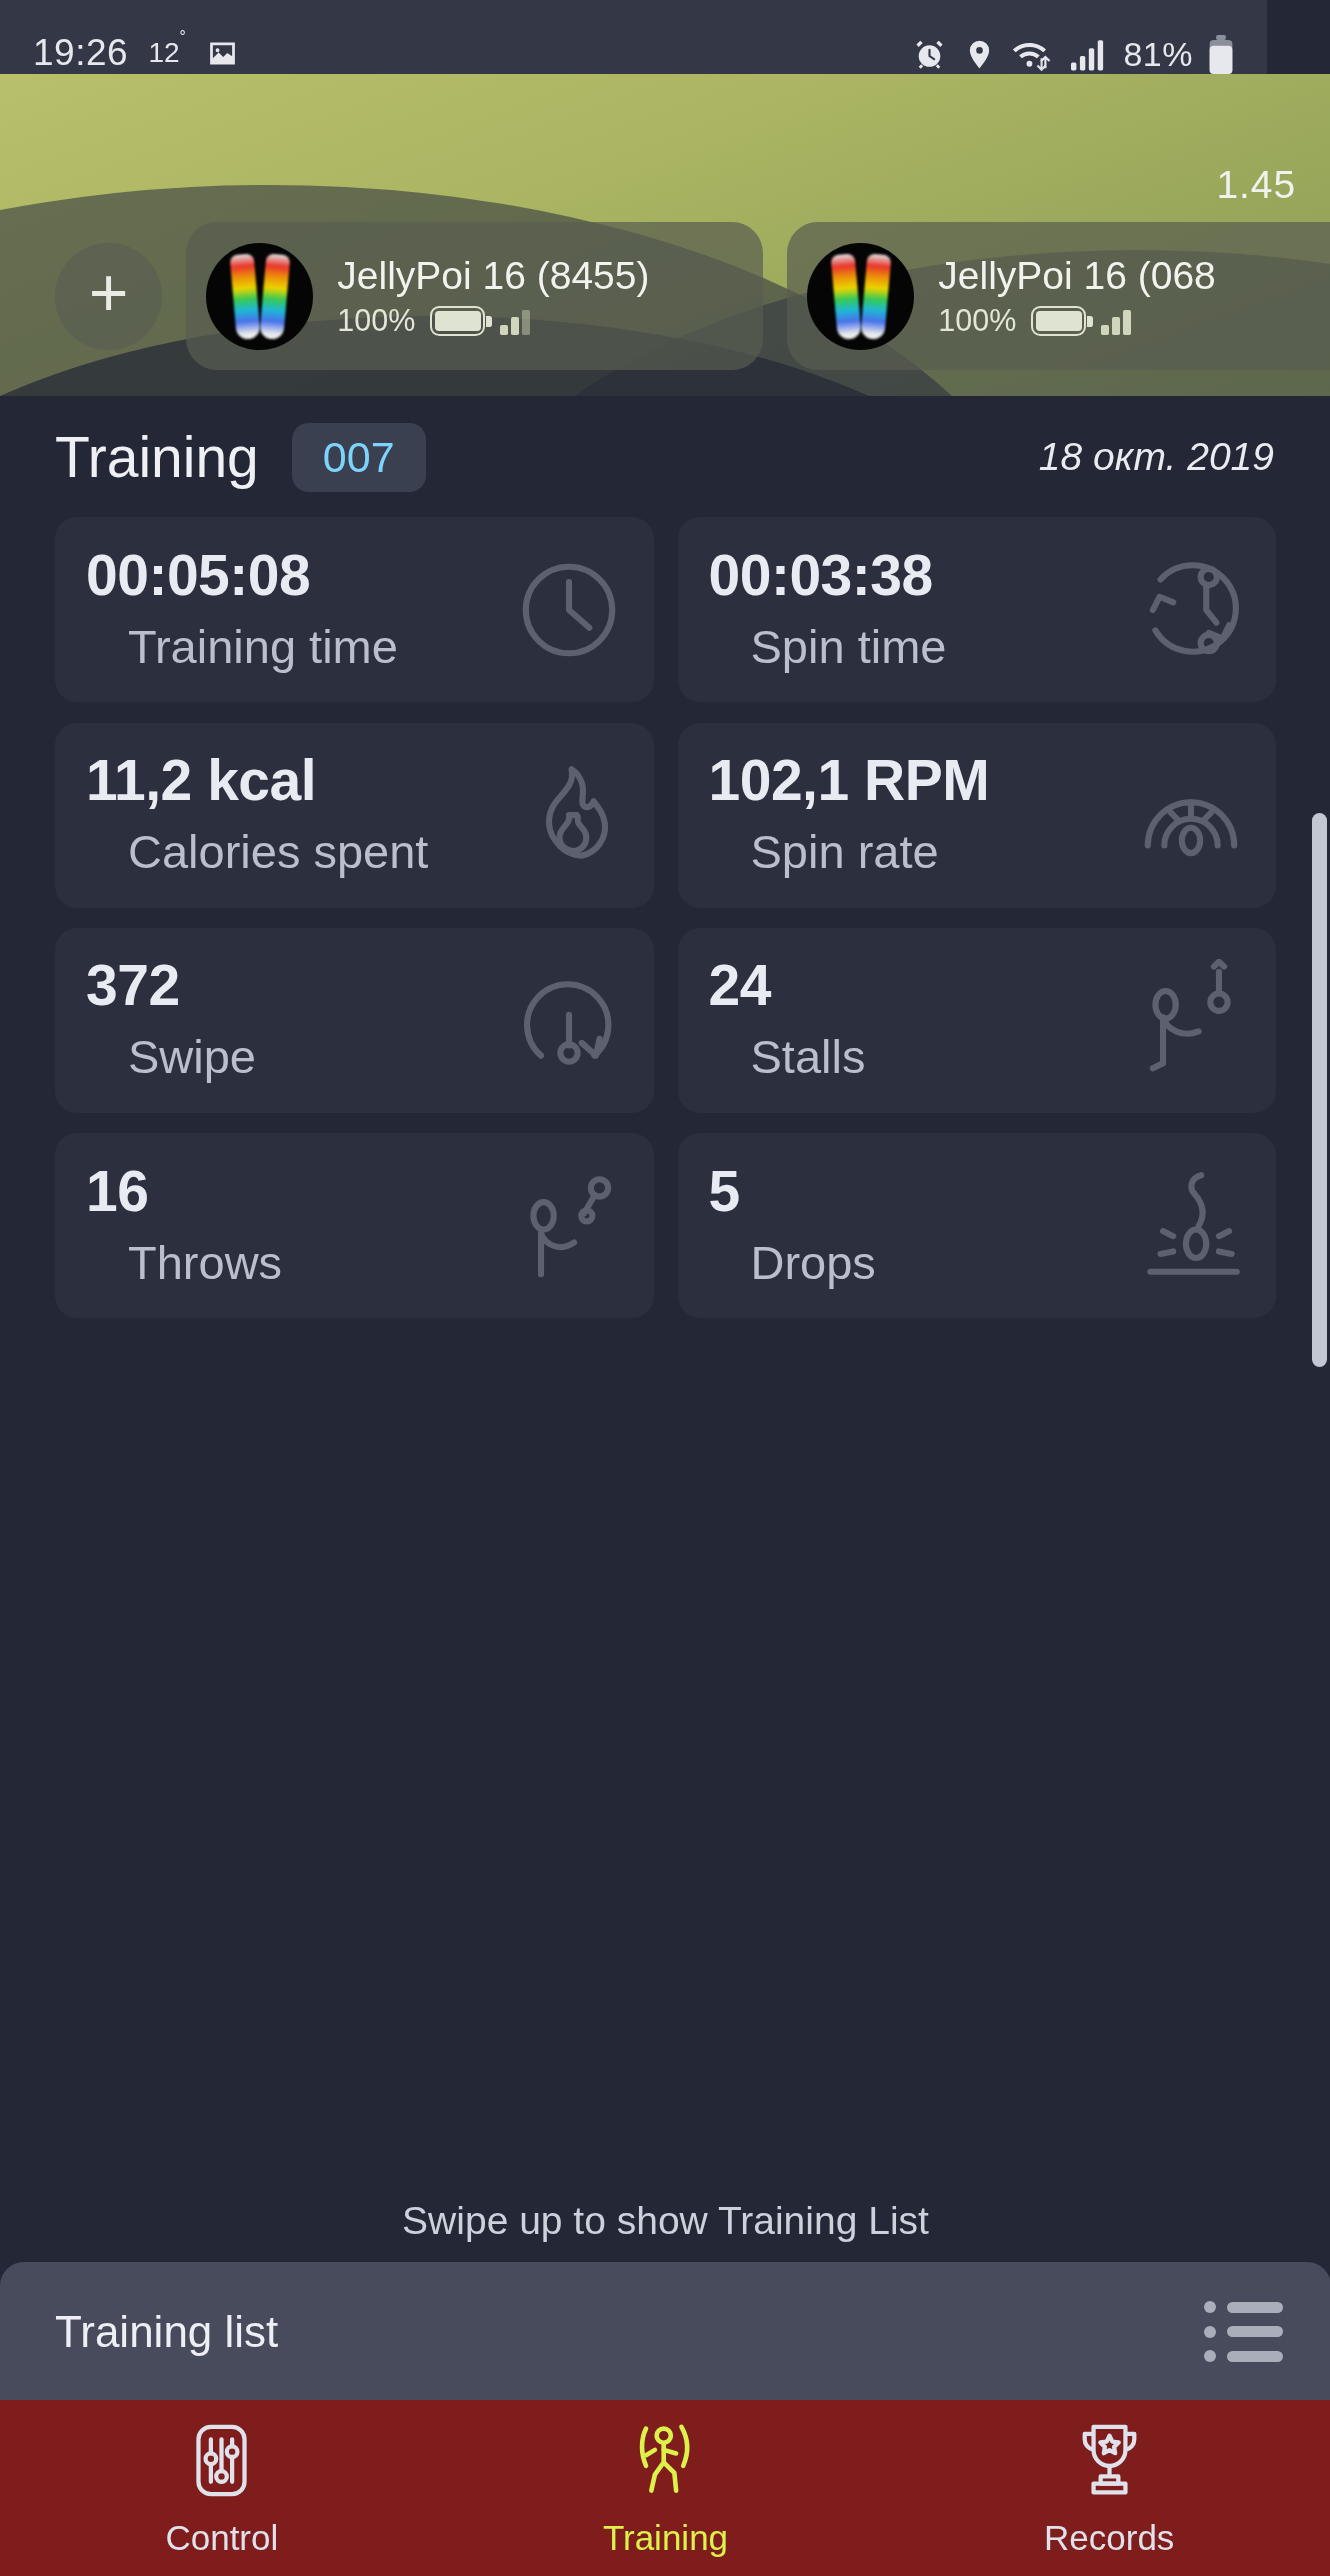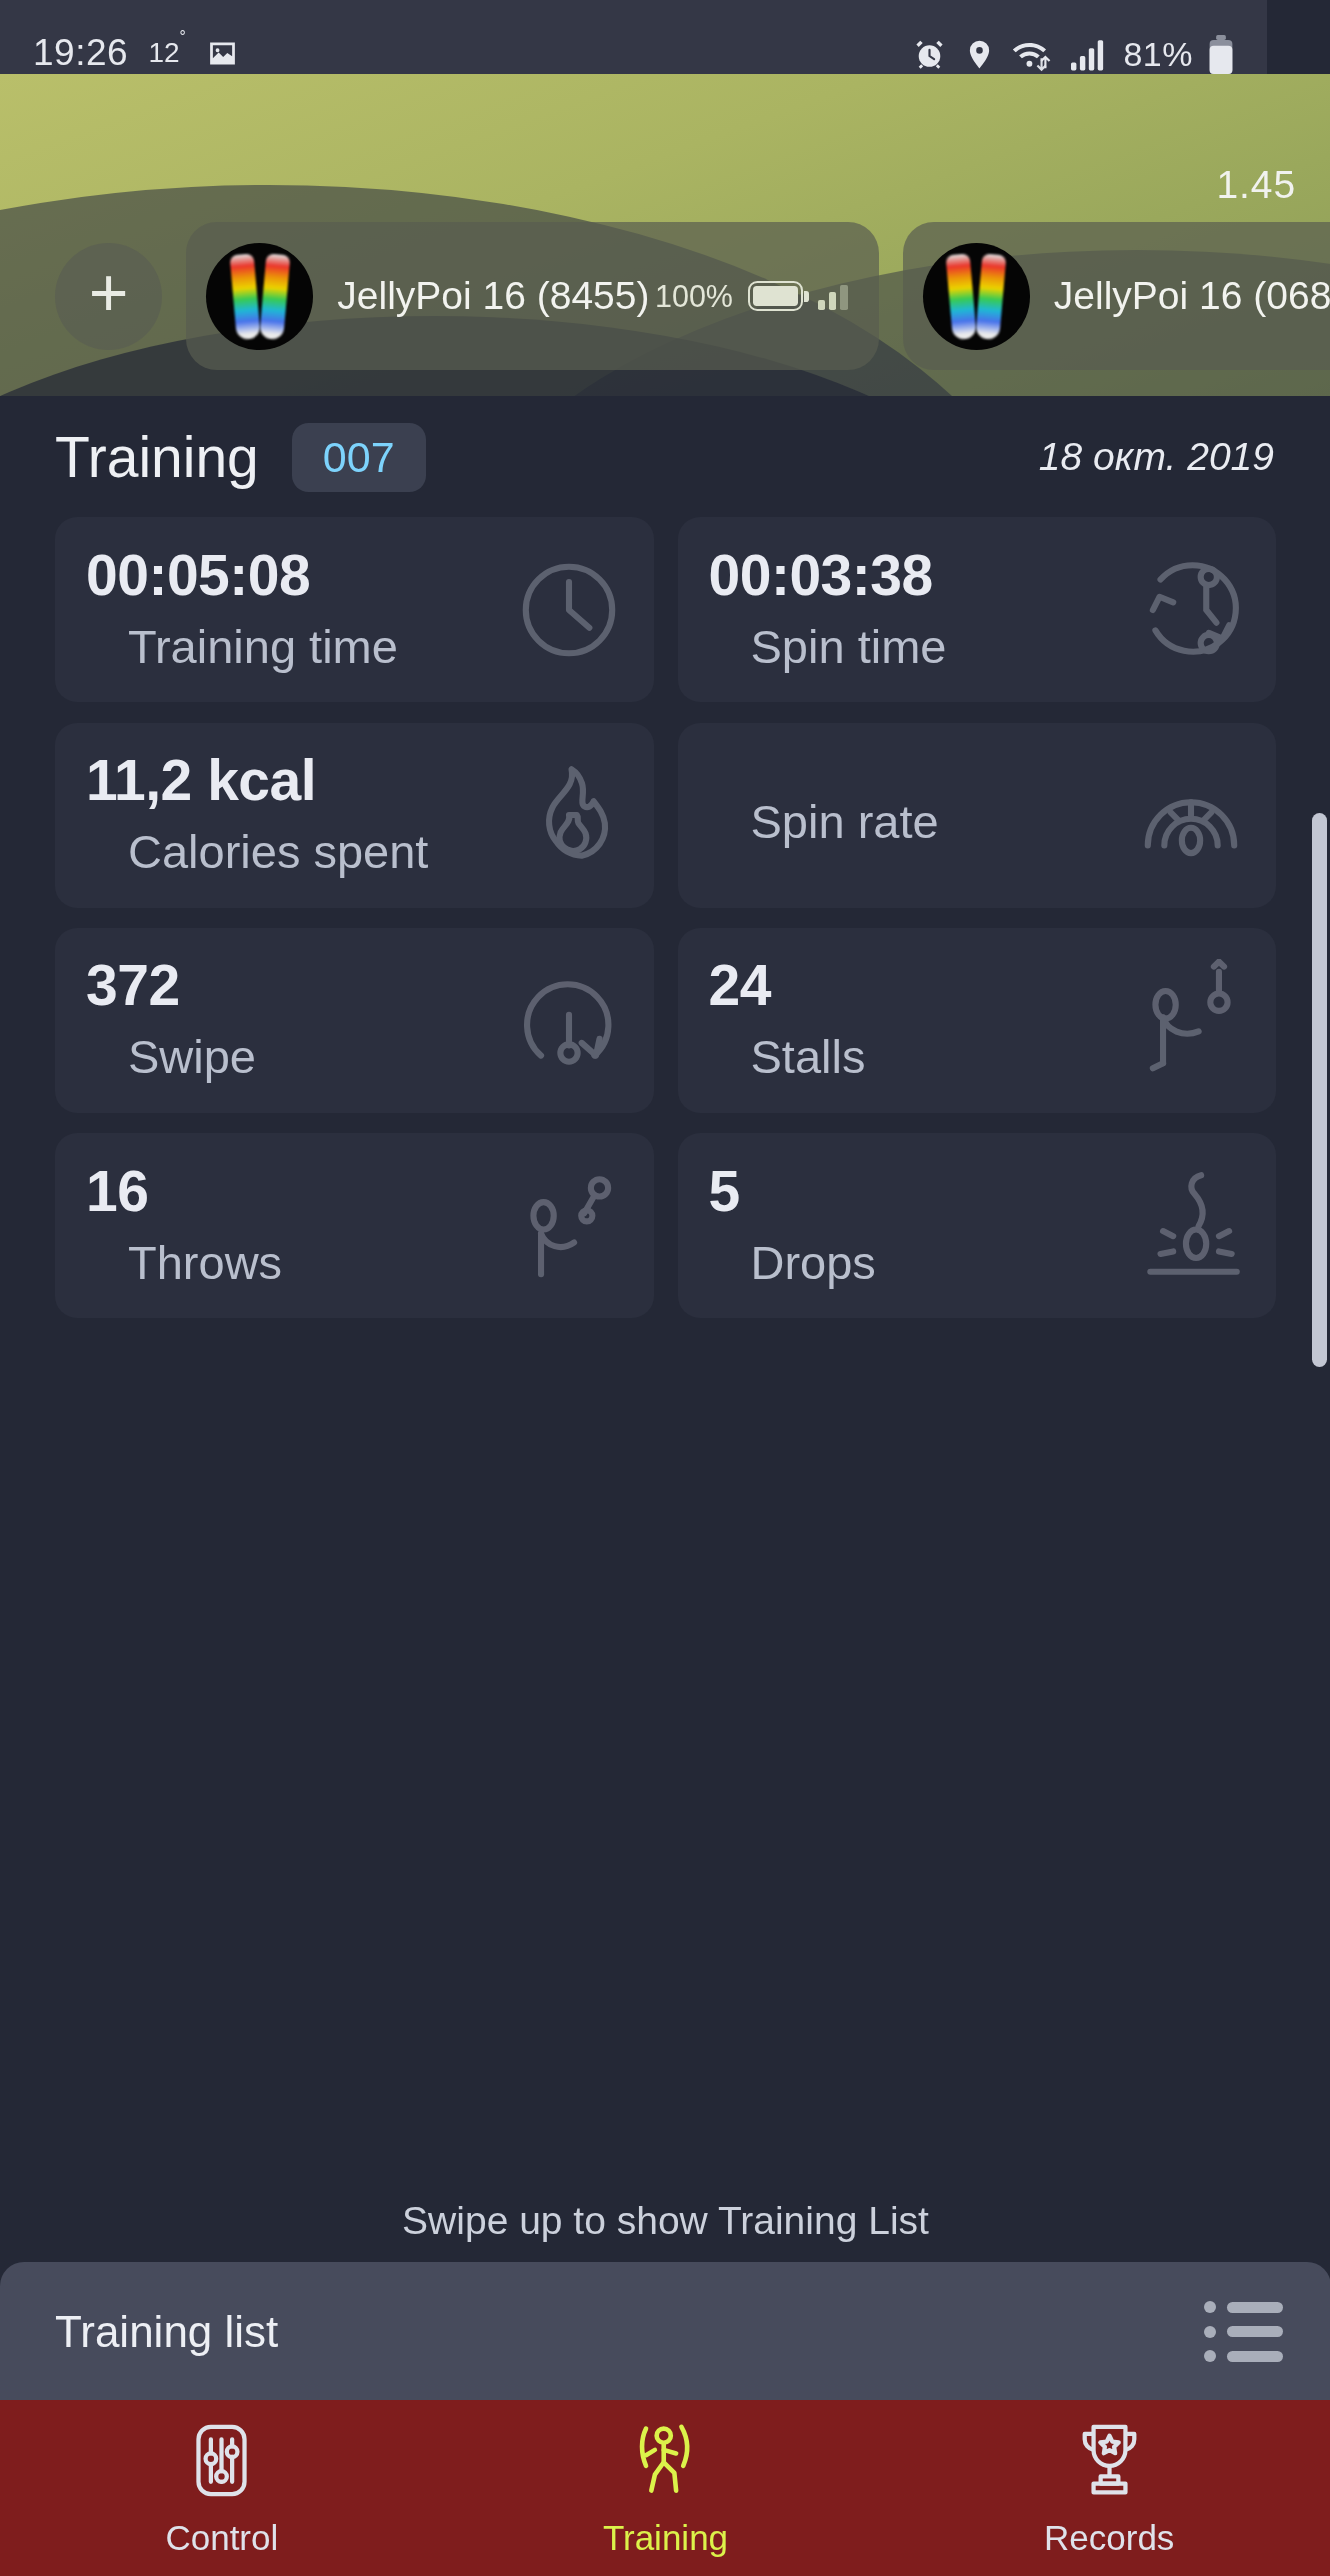--- a/index.html
+++ b/index.html
@@ -102,21 +102,21 @@
   }
   .poi {
     width:24px; height:85px;
     border-radius:12px 12px 18.5px 18.5px;
     background:linear-gradient(180deg,#f2f2f2 0%,#ff3b30 14%,#ff9f0a 27%,#ffe600 40%,#3ddc5c 53%,#22c7e8 66%,#4f7dff 79%,#ffffff 94%);
     filter:blur(1px);
     opacity:0.92;
   }
   .poi.a { transform:rotate(-5deg) translateX(-2.8px); }
   .poi.b { transform:rotate(5deg) translateX(2.8px); }
-  .devinfo { display:flex; flex-direction:row; gap:5.5px; min-width:0; }
+  .devinfo { display:flex; flex-direction:column; gap:5.5px; min-width:0; }
   .devname {
     font-size:39px; color:#f2f3ef; white-space:nowrap;
   }
   .devmeta { display:flex; align-items:center; gap:15px; }
   .devpct { font-size:30.5px; color:#e3e6d8; }
   .batt {
     width:55px; height:30px;
     border:2.8px solid #dfe3d2; border-radius:9.2px;
     position:relative;
     display:flex; align-items:center;
@@ -408,20 +408,21 @@
         <div class="statlabel">Calories spent</div>
         <div class="staticon">
           <svg viewBox="0 0 48 48" fill="none" stroke="currentColor" stroke-width="2.4">
             <path d="M25 6c1.5 7-5 10-7.5 15-2.2 4.4-1.7 9.6 1.4 13.3A12.3 12.3 0 0 0 29 40c6-1.3 9.8-6.8 9.1-12.8-.4-3.4-2.4-6-4.4-8.6-.9 2-2.3 2.8-3.6 2-2-1.2.3-5.2-1-9.1C28.3 9 26.8 7.1 25 6z" stroke-linejoin="round"></path>
             <path d="M24 24c.8 3-2.3 4.4-3.3 6.8-.8 2-.3 4.4 1.3 5.9 1.7 1.6 4.3 1.9 6.3.7 2.1-1.2 3-3.9 2.2-6.2-.6-1.6-1.9-2.6-2.8-4-.6-1 .1-2.4-.6-3.2z" stroke-linejoin="round"></path>
           </svg>
         </div>
       </div>
 
       <div class="statcard">
+        <div class="statval"><span>102,1</span> <span class="unit">RPM</span></div>
         <div class="statlabel">Spin rate</div>
         <div class="staticon">
           <svg viewBox="0 0 48 48" fill="none" stroke="currentColor" stroke-width="2.4">
             <path d="M7 36a17 17 0 1 1 34 0" stroke-linecap="round"></path>
             <path d="M13.5 36a10.5 10.5 0 1 1 21 0" stroke-linecap="round"></path>
             <path d="M24 19v5M16 23l3 3M32 23l-3 3" stroke-linecap="round"></path>
             <ellipse cx="24" cy="34" rx="3.6" ry="5"></ellipse>
           </svg>
         </div>
       </div>

